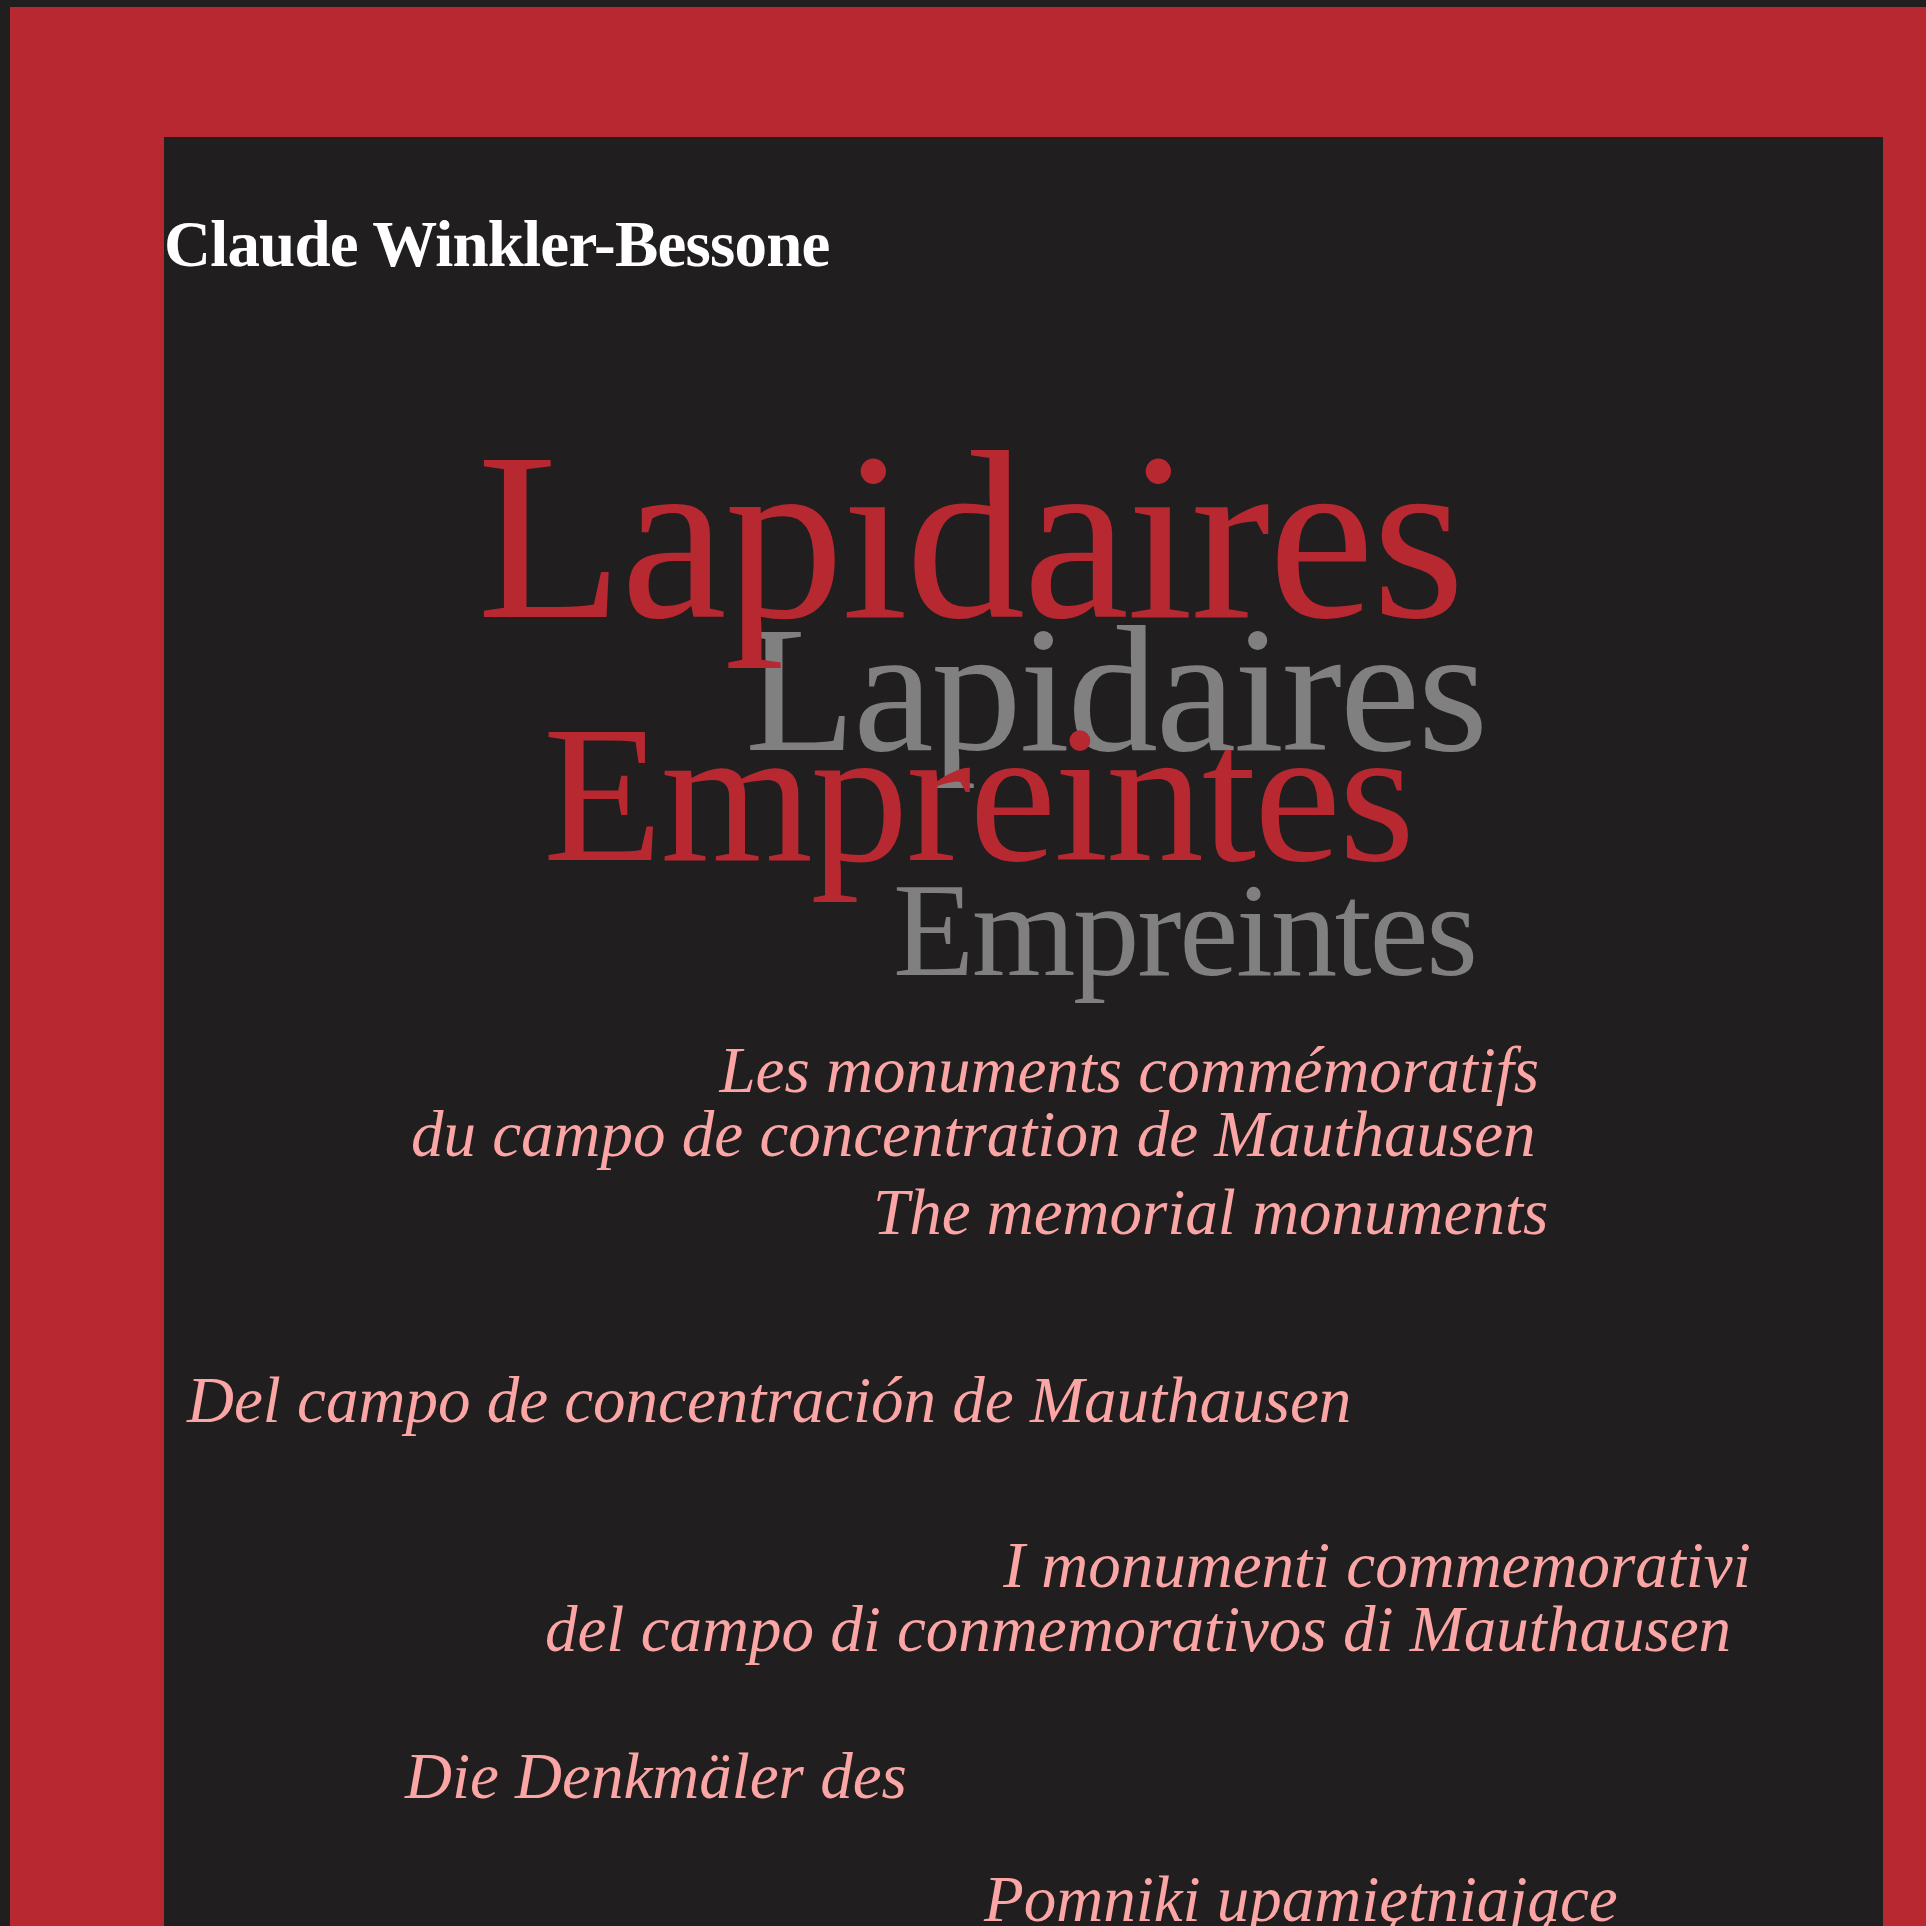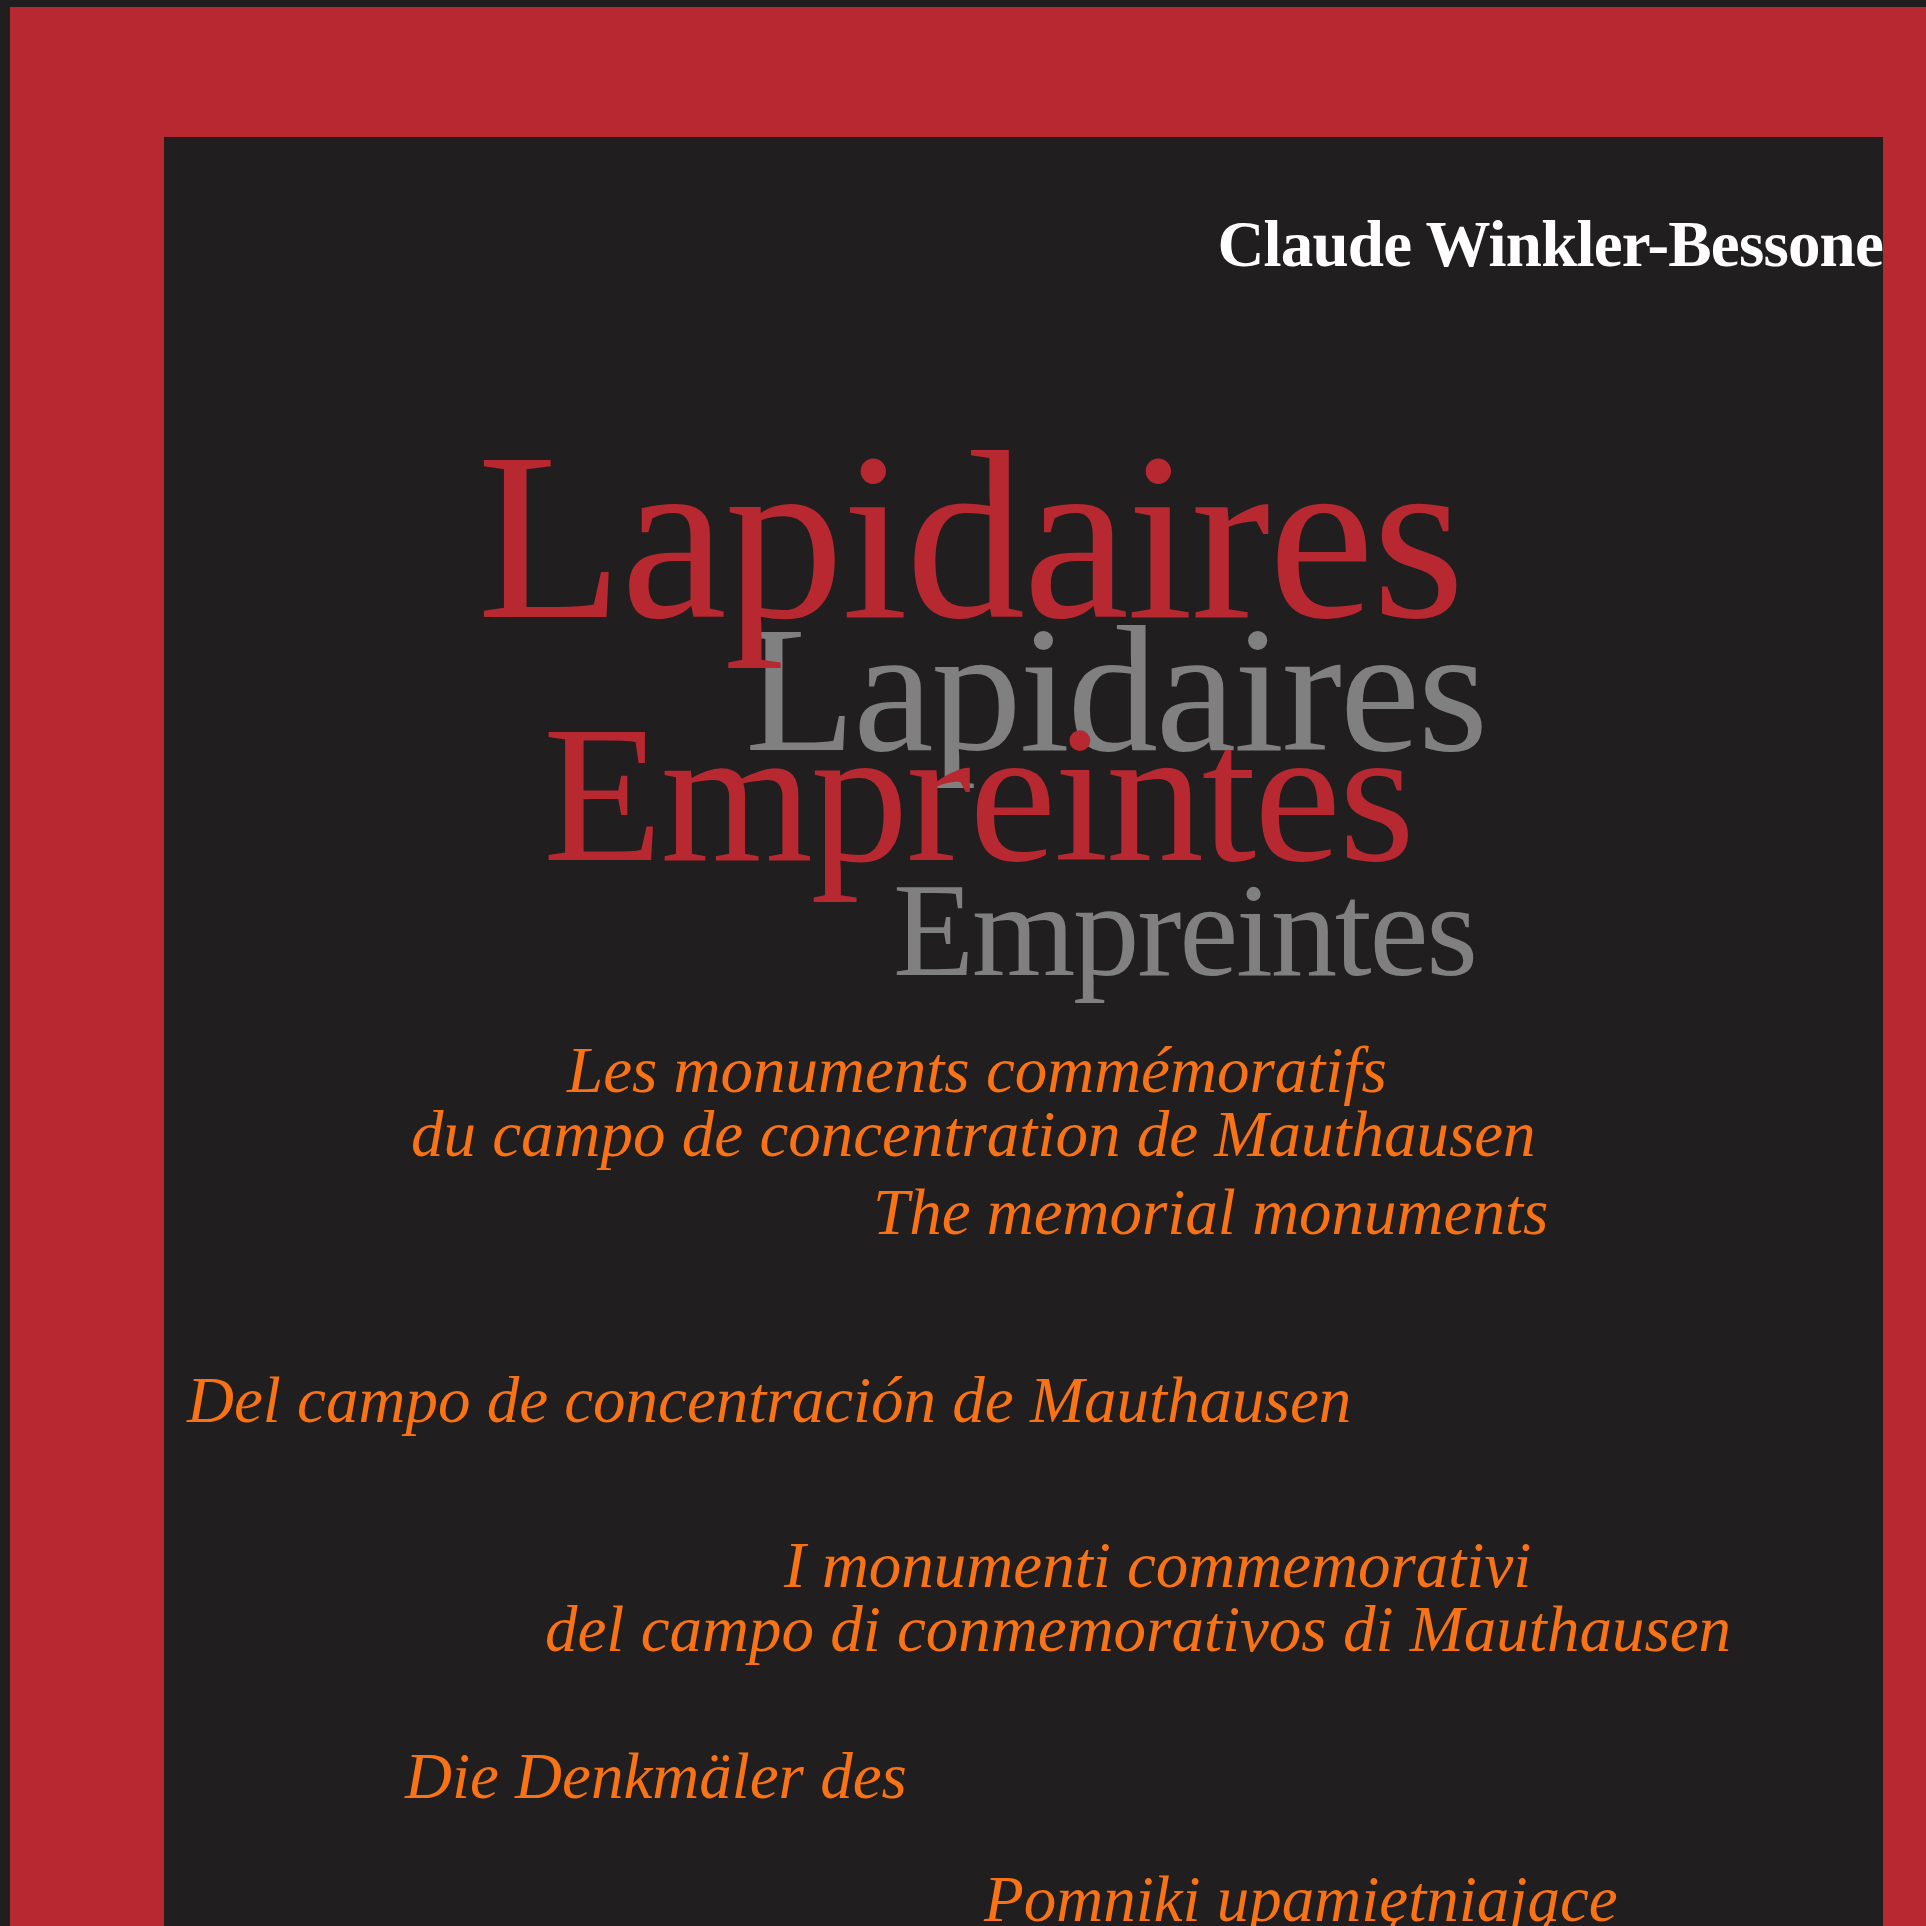--- a/index.html
+++ b/index.html
@@ -1,27 +1,27 @@
 <!DOCTYPE html>
 <html style="font-size:6.2px"><head>
 <meta charset="utf-8">
 <style>
   html, body { margin:0; padding:0; }
   body { width:2047px; height:2866px; background:#201e1f; position:relative; overflow:hidden; }
   .red-frame { position:absolute; left:9.6px; top:7px; width:2028px; height:2851px; background:#b82831; }
   .panel { position:absolute; left:164px; top:137px; width:1719px; height:2594px; background:#201e1f; overflow:hidden; }
   .abs { position:absolute; white-space:nowrap; line-height:1; }
   .serif { font-family:"Liberation Serif", "DejaVu Serif", serif; }
-  .author { left:0; width:100%; text-align:right; top:75px; font-size:65px; font-weight:bold; color:#ffffff; letter-spacing:-0.8px; }
+  .author { left:0; width:100%; text-align:left; top:75px; font-size:65px; font-weight:bold; color:#ffffff; letter-spacing:-0.8px; }
   .big { letter-spacing:-2.3px; }
   .t-red1 { left:313px; top:280px; font-size:239px; color:#b82831; z-index:2; }
   .t-gray1 { left:581px; top:462px; font-size:181px; color:#808080; z-index:1; }
   .t-red2 { left:379px; top:559px; font-size:196px; color:#b82831; z-index:2; }
   .t-gray2 { left:729px; top:727px; font-size:133px; color:#808080; z-index:1; }
-  .block { position:absolute; font-family:"Liberation Serif", "DejaVu Serif", serif; font-style:italic; color:#f97316; font-size:65px; line-height:64px; white-space:nowrap; }
+  .block { position:absolute; font-family:"Liberation Serif", "DejaVu Serif", serif; font-style:italic; color:#fca5a5; font-size:65px; line-height:64px; white-space:nowrap;text-align:center; }
   .block div { position:relative; }
 </style>
 </head>
 <body>
 
 <div class="red-frame"></div>
 
 <div class="panel">
 
   <div class="abs serif author">Claude Winkler-Bessone</div>

